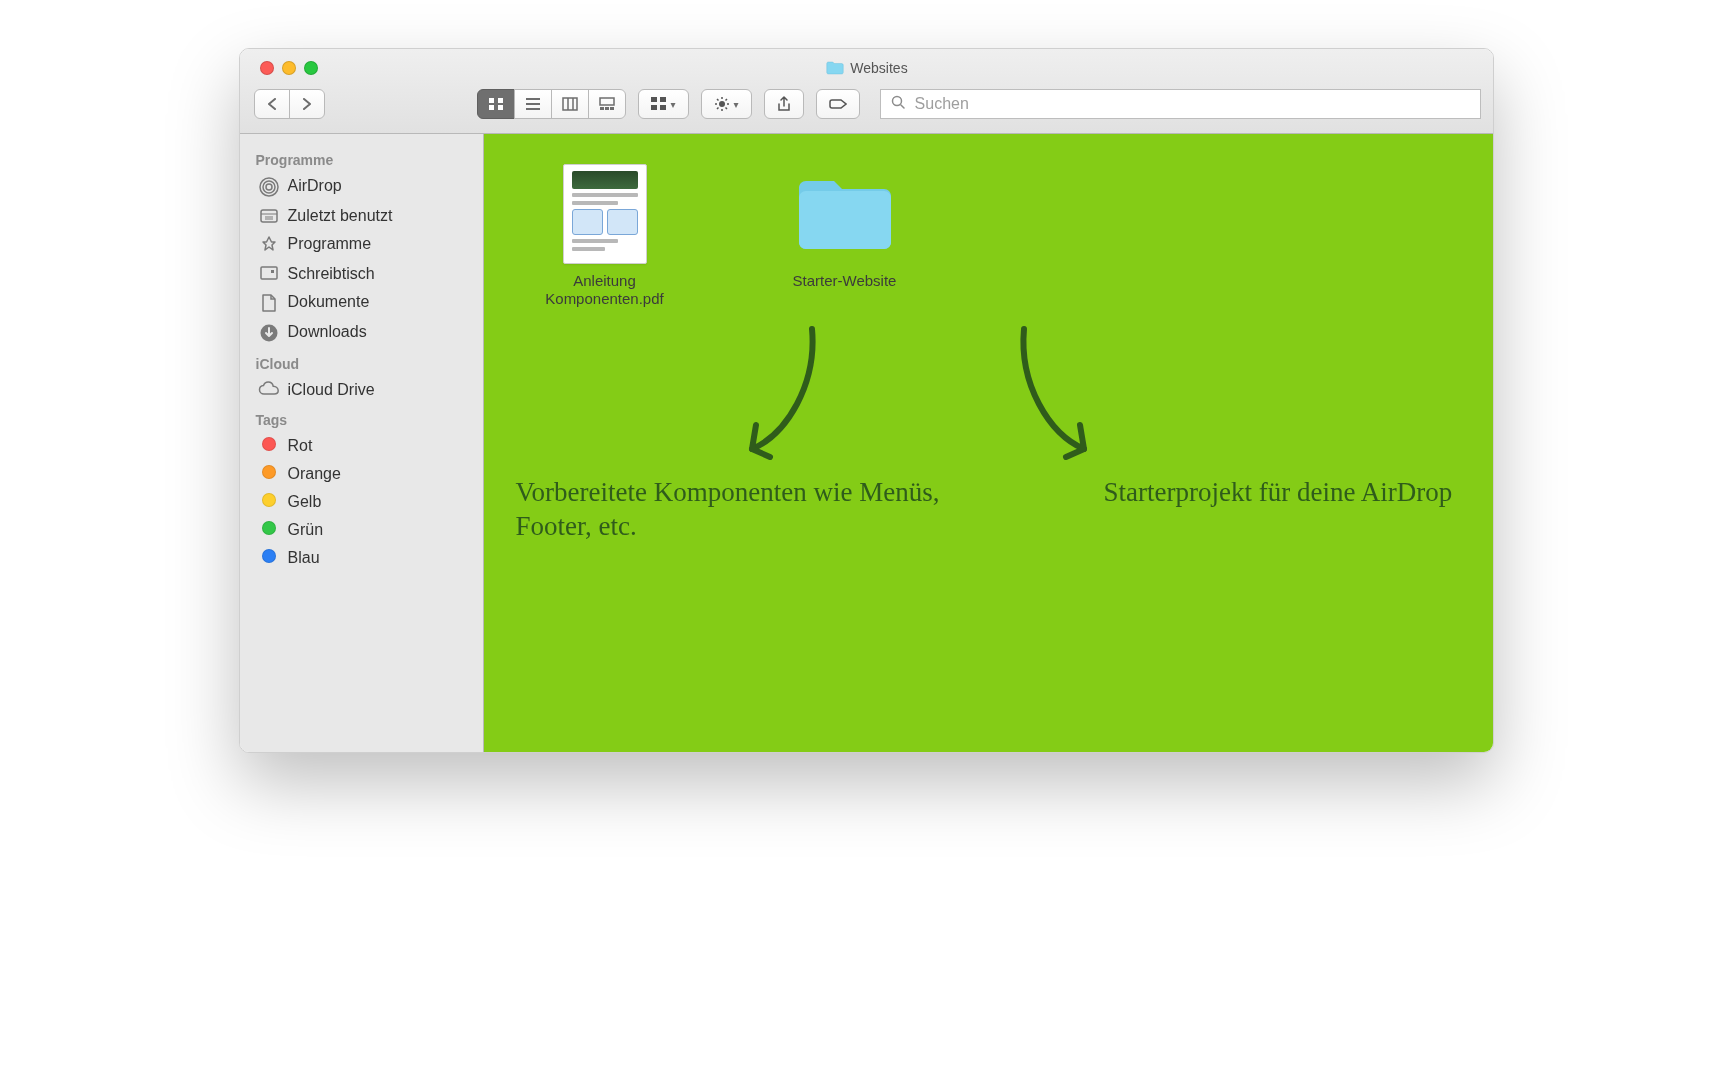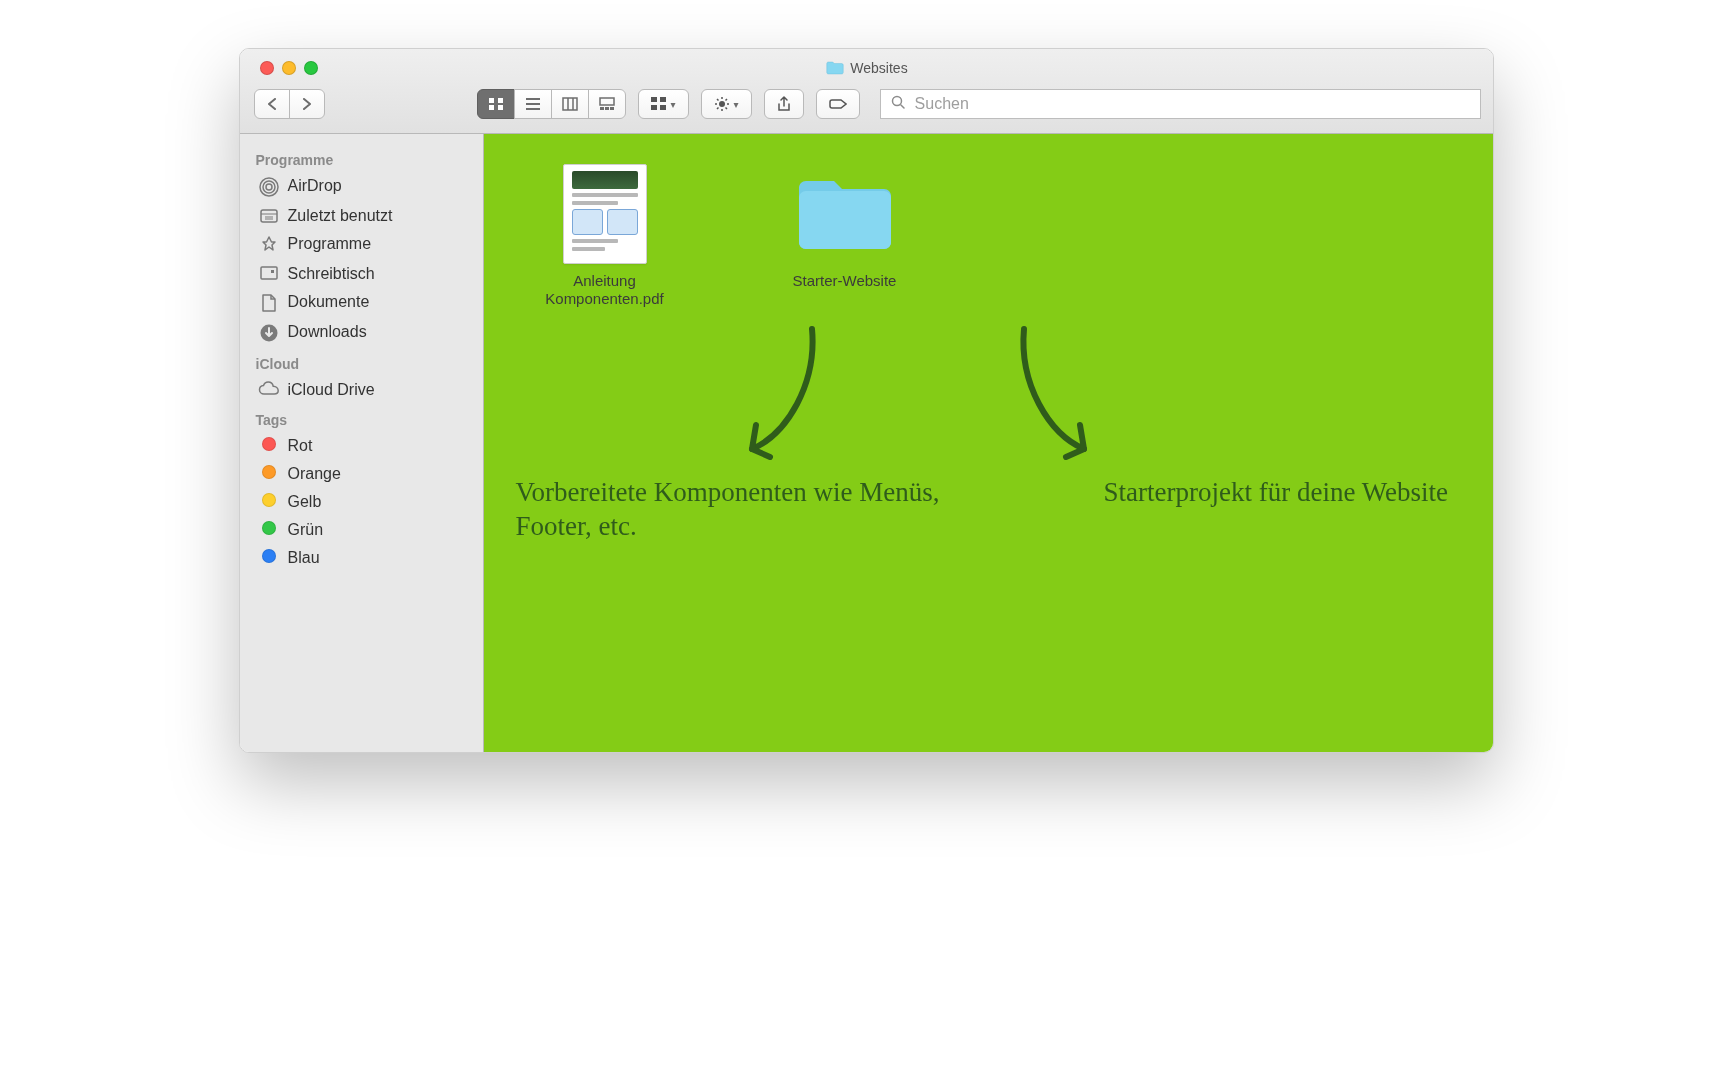--- a/index.html
+++ b/index.html
@@ -400,17 +400,17 @@
         </svg>
       </div>
       <div class="arrow ar2">
         <svg width="100" height="140" viewBox="0 0 100 140">
           <path d="M20 5 C 15 60, 45 110, 80 125"></path>
           <path d="M80 125 l -18 8 M80 125 l -4 -24"></path>
         </svg>
       </div>
 
       <div class="annot a1">Vorbereitete Komponenten wie Menüs, Footer, etc.</div>
-      <div class="annot a2">Starterprojekt für deine Website</div>
+      <div class="annot a2">Starterprojekt für deine AirDrop</div>
 
     </div>
   </div>
 </div>
 
 </body></html>

